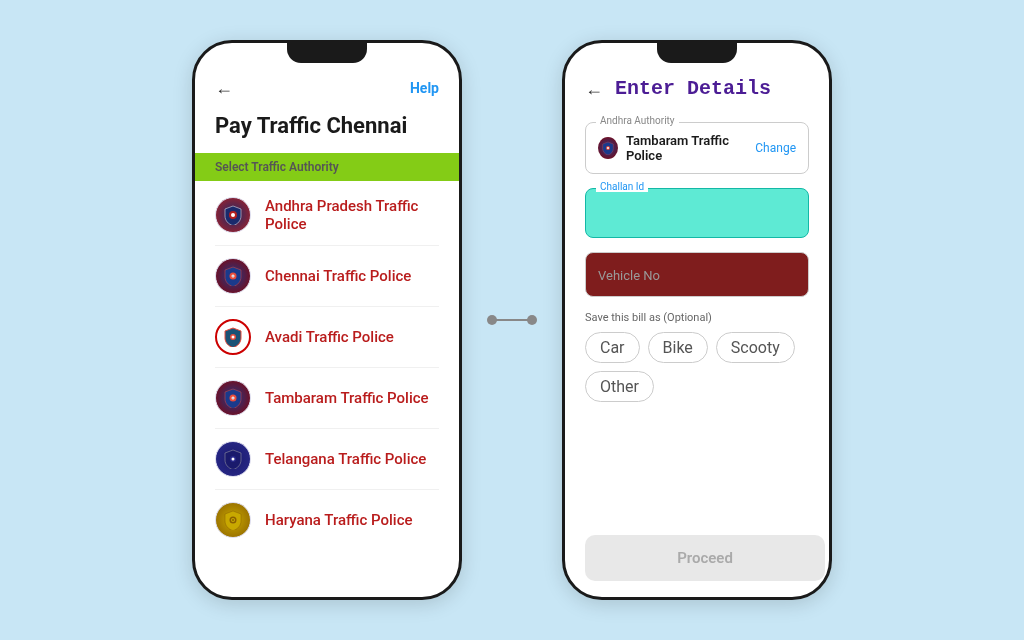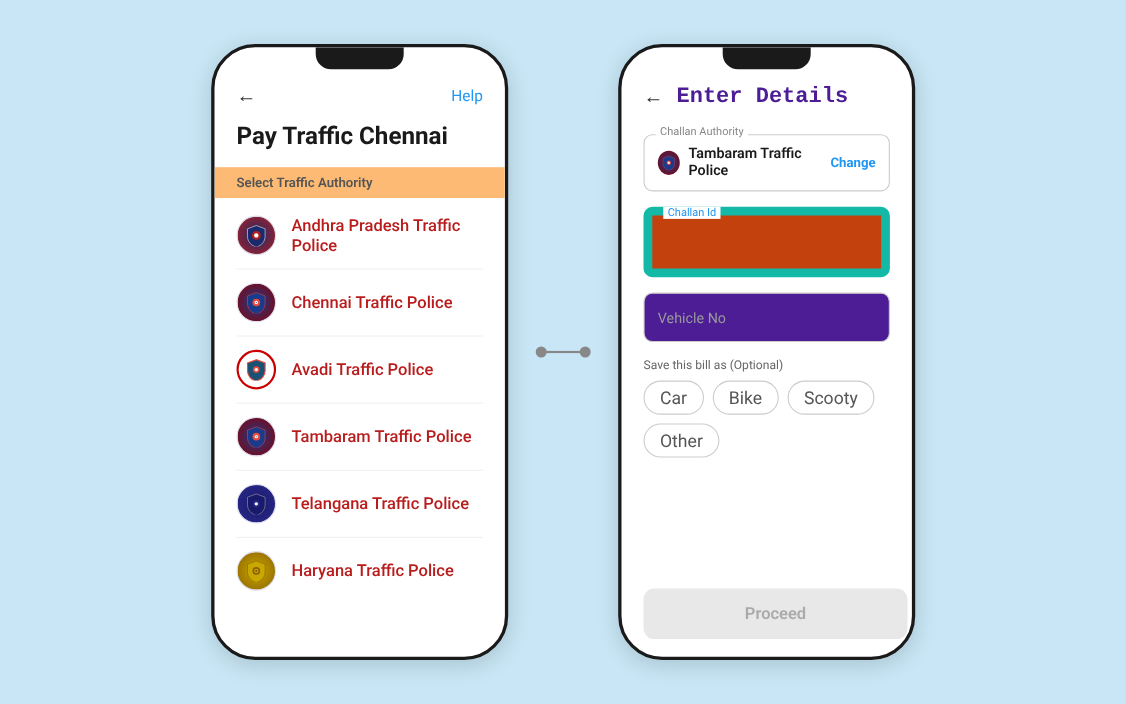--- a/index.html
+++ b/index.html
@@ -75,21 +75,21 @@
       padding: 4px 0;
     }
     .back-arrow {
       font-size: 18px;
       color: #333;
       cursor: pointer;
     }
     .help-link {
       color: #2196F3;
       font-size: 14px;
-      font-weight: 400;
+      font-weight: 700;
       text-align: right;
     }
     .page-title {
       font-size: 22px;
       font-weight: 700;
       color: #1a1a1a;
       margin-bottom: 14px;
       line-height: 1.2;
     }
     .search-box {
@@ -108,21 +108,21 @@
     }
     .search-input {
       border: none;
       outline: none;
       font-size: 13px;
       color: #999;
       background: transparent;
       width: 100%;
     }
     .section-label {
-      background: #fdba74;
+      background: #84cc16;
       font-size: 12px;
       font-weight: 600;
       color: #555;
       padding: 7px 0 7px 0;
       margin: 0 -20px;
       padding-left: 20px;
       margin-bottom: 4px;
     }
     .authority-list {
       list-style: none;
@@ -220,29 +220,29 @@
       color: #fff;
     }
     .selected-authority-name {
       font-size: 13px;
       font-weight: 600;
       color: #1a1a1a;
     }
     .change-btn {
       color: #2196F3;
       font-size: 12px;
-      font-weight: 700;
+      font-weight: 400;
       cursor: pointer;
     }
     .challan-field-box {
-      border: 8px solid #14b8a6;
+      border: 1px solid #14b8a6;
       border-radius: 8px;
       padding: 14px 12px;
       position: relative;
-      background: #c2410c;
+      background: #5eead4;
     }
     .challan-field-box .float-label {
       position: absolute;
       top: -8px;
       left: 10px;
       background: #fff;
       padding: 0 4px;
       font-size: 10px;
       color: #2196F3;
     }
@@ -252,21 +252,21 @@
       width: 100%;
       font-size: 13px;
       color: #333;
       background: transparent;
       height: 18px;
     }
     .vehicle-field-box {
       border: 1px solid #ccc;
       border-radius: 8px;
       padding: 12px;
-      background: #4c1d95;
+      background: #7f1d1d;
       margin-bottom: 14px;
     }
     .vehicle-placeholder {
       font-size: 13px;
       color: #999;
     }
     .save-label {
       font-size: 11px;
       color: #666;
       margin-bottom: 8px;
@@ -393,21 +393,21 @@
   <div class="phone">
     <div class="phone-notch"></div>
     <div class="phone-content" style="position:relative; height:calc(100% - 20px);">
       <div class="right-header">
         <span class="right-back">←</span>
         <span class="right-title">Enter Details</span>
       </div>
 
       <div class="field-group">
         <div class="authority-selected-box">
-          <span class="float-label">Challan Authority</span>
+          <span class="float-label">Andhra Authority</span>
           <div class="authority-selected-left">
             <div class="mini-badge">
               <svg width="12" height="14" viewBox="0 0 18 20" fill="none">
                 <path d="M9 1L1 4v7c0 4.4 3.4 8.5 8 9.5C13.6 19.5 17 15.4 17 11V4L9 1z" fill="#1a3a8c" stroke="#e74c3c" stroke-width="0.5"></path>
                 <circle cx="9" cy="10" r="3" fill="#e74c3c"></circle>
                 <circle cx="9" cy="10" r="1.5" fill="#fff"></circle>
               </svg>
             </div>
             <span class="selected-authority-name">Tambaram Traffic Police</span>
           </div>

